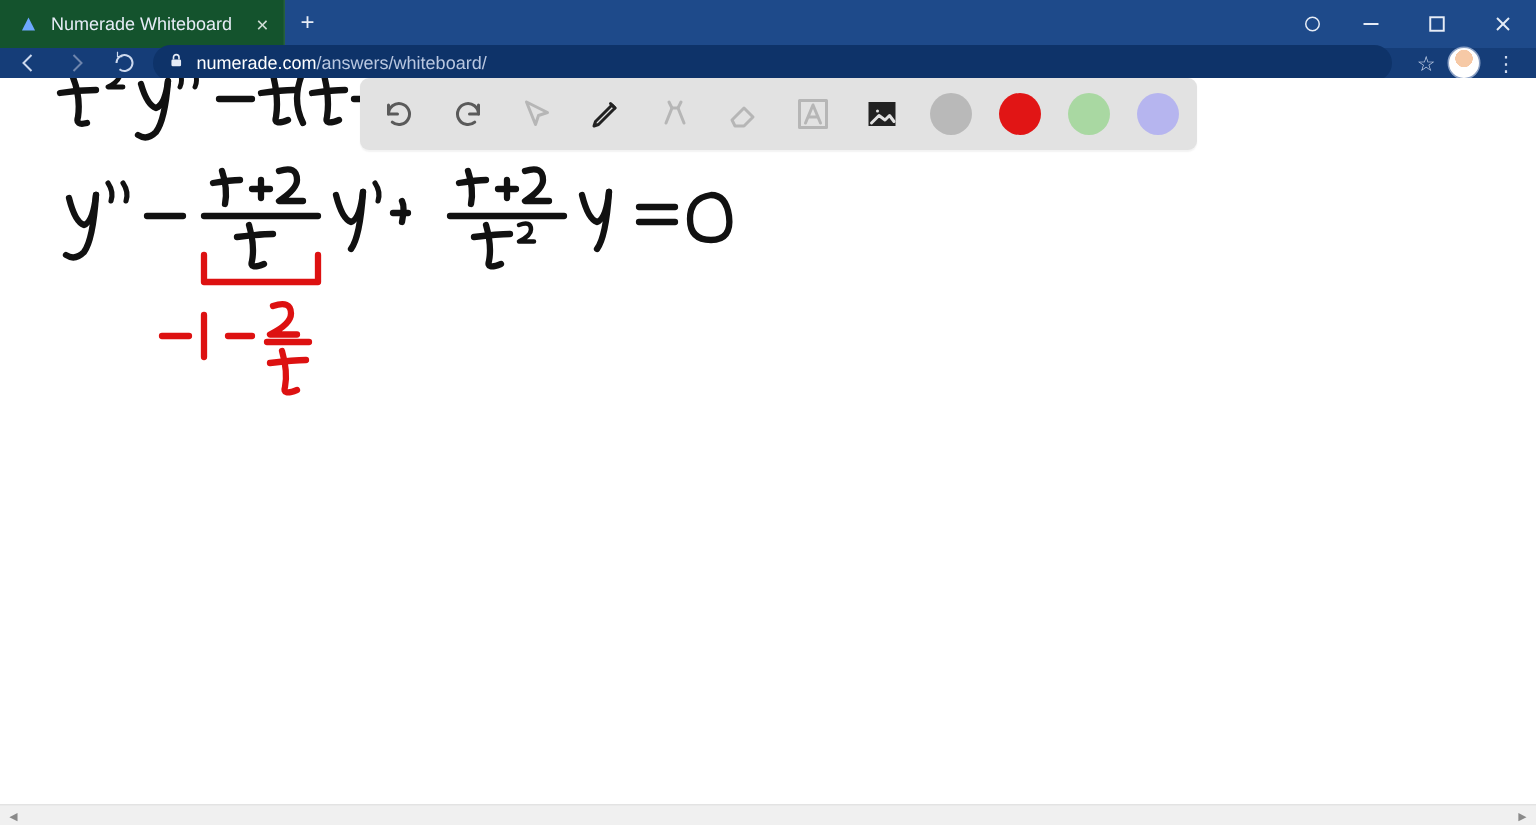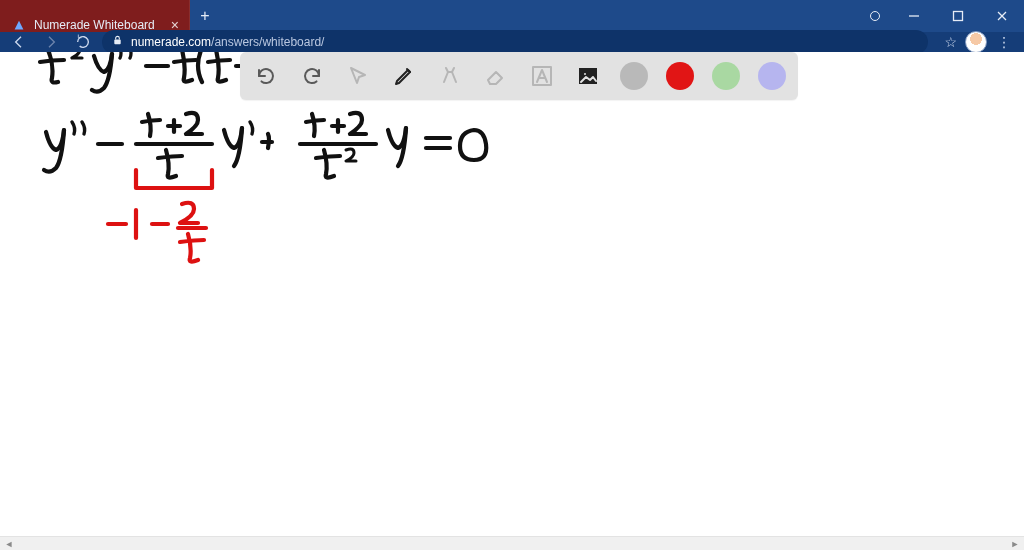--- a/index.html
+++ b/index.html
@@ -1,19 +1,19 @@
 <!DOCTYPE html>
 <html><head>
 <meta charset="utf-8">
 <style>
   * { margin: 0; padding: 0; box-sizing: border-box; }
   html, body { width: 1024px; height: 550px; font-family: "Segoe UI", Arial, sans-serif; overflow: hidden; background: #fff; }
   
   .titlebar { height: 32px; background: #1e4a8a; display: flex; align-items: stretch; color: #fff; }
-  .tab { display: flex; align-items: flex-end; gap: 8px; padding: 0 10px 0 12px; background: #7f1d1d; min-width: 190px; font-size: 12px; border-right: 1px solid rgba(255,255,255,.08); }
+  .tab { display: flex; align-items: center; gap: 8px; padding: 0 10px 0 12px; background: #14532d; min-width: 190px; font-size: 12px; border-right: 1px solid rgba(255,255,255,.08); }
   .tab .favicon { width: 14px; height: 14px; display:inline-flex; align-items:center; justify-content:center;}
   .tab .title { flex: 1; white-space: nowrap; overflow: hidden; text-overflow: ellipsis; color: #e6ecf6; }
   .tab .close { opacity: .8; font-size: 14px; line-height:1; }
   .newtab { width: 30px; display:flex; align-items:center; justify-content:center; font-size:16px; color:#e6ecf6;}
   .title-spacer { flex: 1; }
   .win-dot { width:34px; display:flex; align-items:center; justify-content:center;}
   .win-dot .c { width:10px; height:10px; border:1.5px solid #e6ecf6; border-radius:50%; display:inline-block;}
   .win-btn { width: 44px; display:flex; align-items:center; justify-content:center; font-size:12px; color:#e6ecf6;}
   .win-btn svg { width:12px; height:12px; stroke:#e6ecf6; fill:none; stroke-width:1.3;}
   

